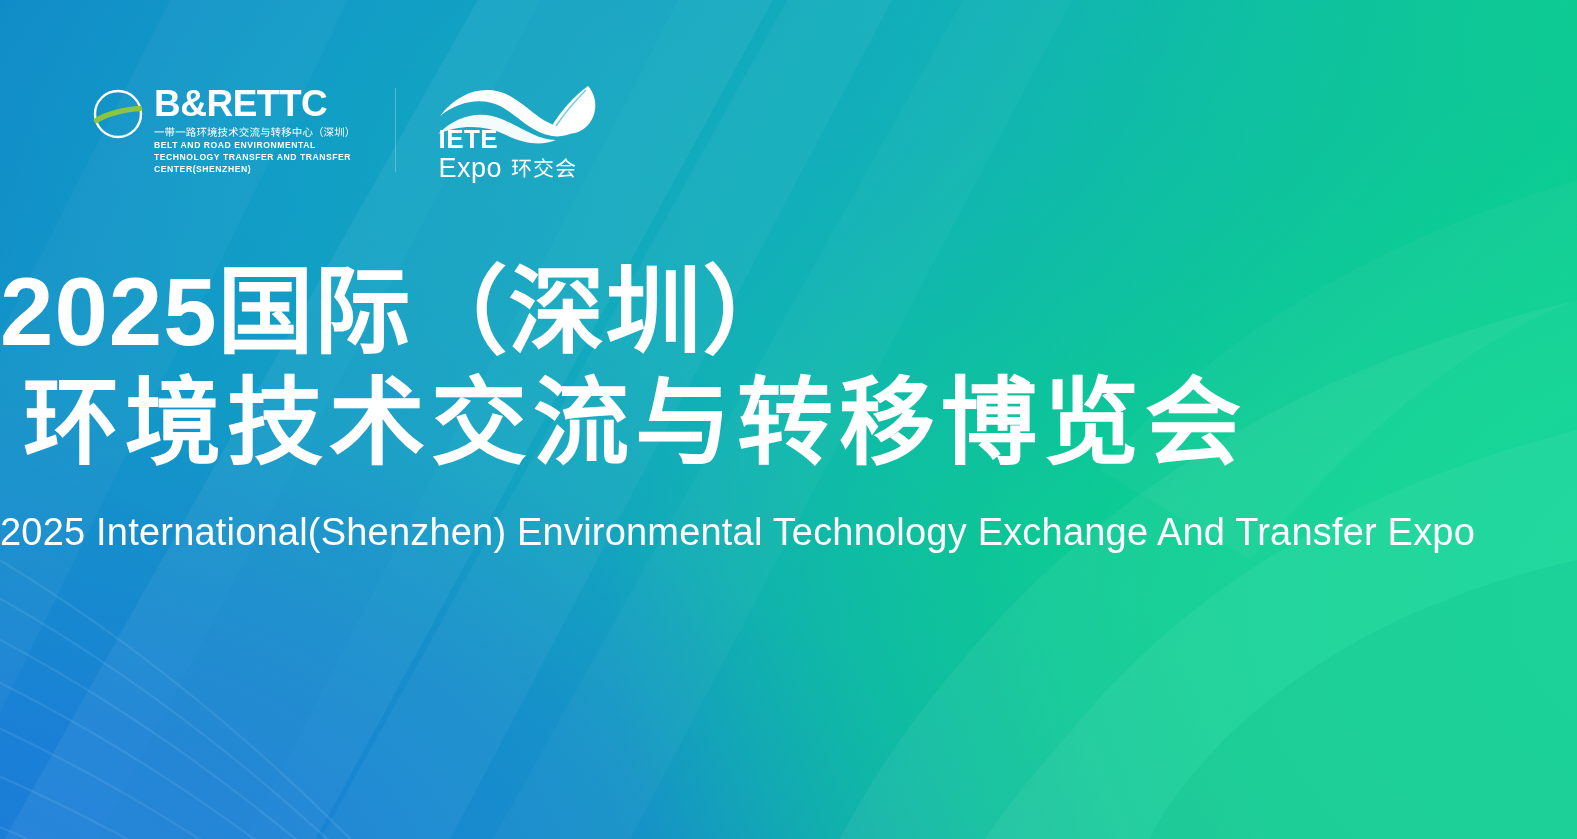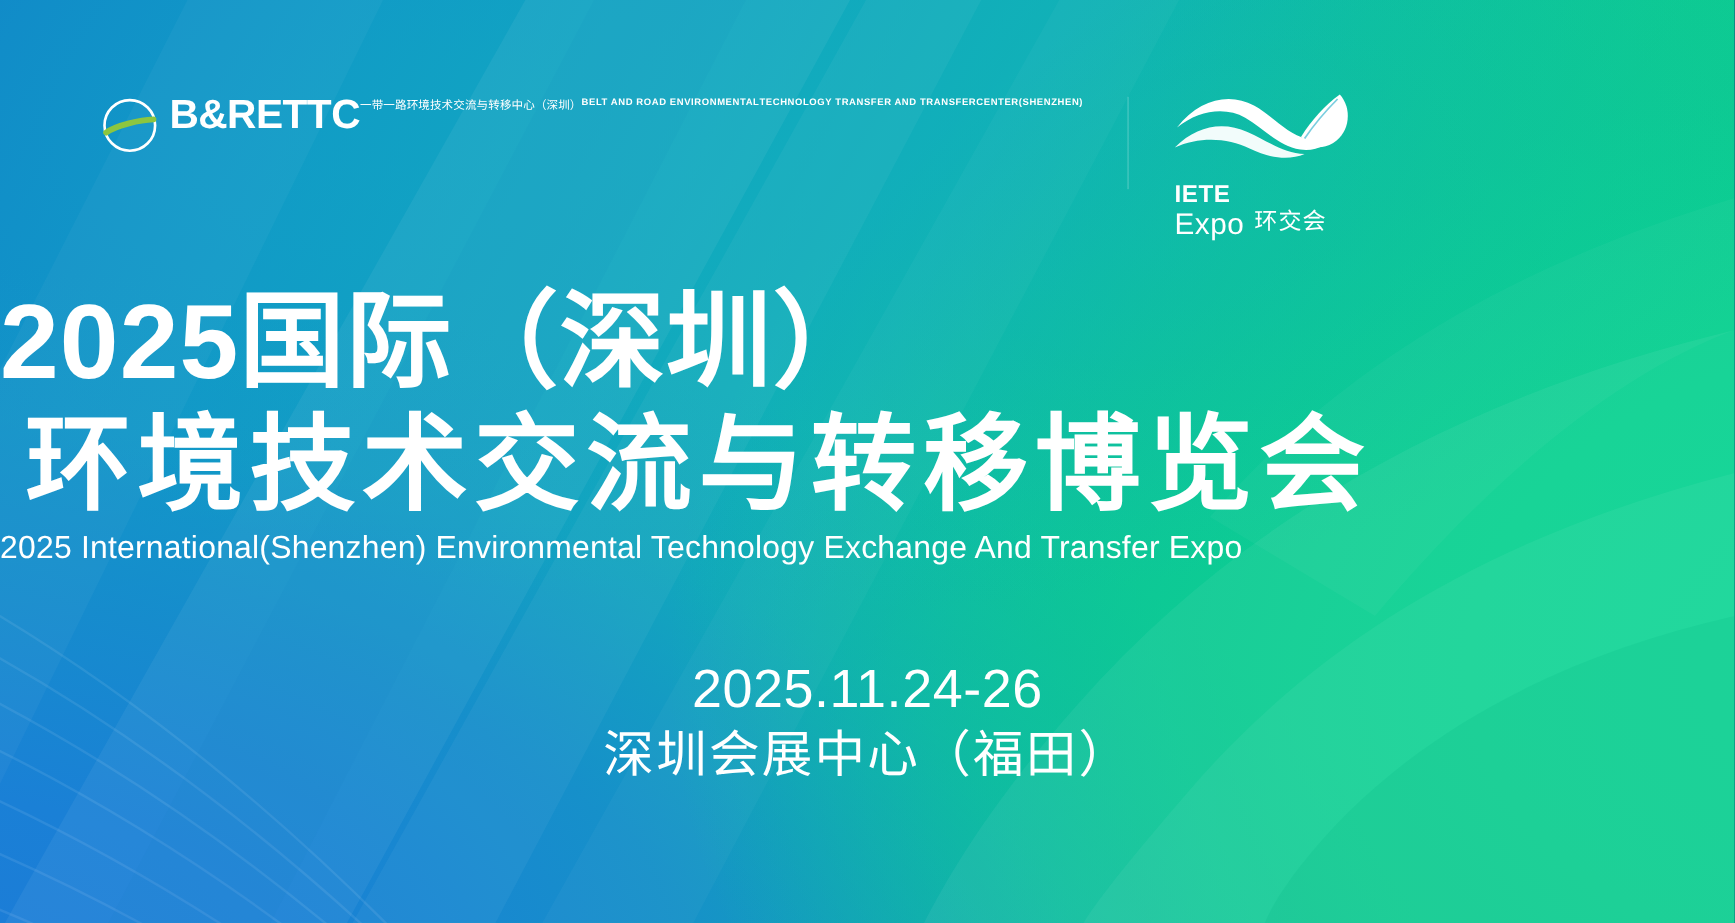--- a/index.html
+++ b/index.html
@@ -129,21 +129,21 @@
   }
   .brettc-mark {
     width: 52px;
     height: 52px;
     flex: 0 0 52px;
     margin-top: 2px;
   }
   .brettc-mark svg { display: block; width: 100%; height: 100%; }
   .brettc-text {
     display: flex;
-    flex-direction: row;
+    flex-direction: column;
   }
   .brettc-word {
     color: #ffffff;
     font-size: 37px;
     line-height: 0.96;
     font-weight: 700;
     letter-spacing: -0.5px;
     white-space: nowrap;
   }
   .brettc-cn {
@@ -187,29 +187,28 @@
     height: 64px;
   }
   .iete-swoosh svg { display: block; width: 100%; height: 100%; }
   .iete-ietewrap {
     position: absolute;
     left: 2px;
     top: 44px;
   }
   .iete-abbr {
     color: #ffffff;
-    font-size: 22px;
+    font-size: 26px;
     font-weight: 700;
     line-height: 1;
     letter-spacing: 0.5px;
-    margin-top: 40px;
   }
   .iete-line2 {
     display: flex;
-    align-items: flex-start;
+    align-items: center;
     gap: 9px;
     margin-top: 3px;
   }
   .iete-expo {
     color: #ffffff;
     font-size: 27px;
     line-height: 1;
     font-weight: 400;
     letter-spacing: 0.5px;
   }
@@ -251,26 +250,26 @@
     font-size: 96px;
     line-height: 1.06;
     font-weight: 700;
     letter-spacing: 6px;
     white-space: nowrap;
     margin-top: 10px;
     margin-left: 23px;
   }
   .title-en {
     color: #ffffff;
-    font-size: 29px;
+    font-size: 38px;
     line-height: 1.2;
     font-weight: 400;
     letter-spacing: 0.2px;
     white-space: nowrap;
-    margin-top: 7px;
+    margin-top: 36px;
   }
 
   
   .meta-block {
     position: absolute;
     left: 0;
     right: 0;
     top: 600px;
     text-align: center;
   }
@@ -404,19 +403,15 @@
       </div>
 
     </div>
 
     <div class="title-block">
       <div class="title-cn1">2025国际（深圳）</div>
       <div class="title-cn2">环境技术交流与转移博览会</div>
       <div class="title-en">2025 International(Shenzhen) Environmental Technology Exchange And Transfer Expo</div>
     </div>
 
-    <div class="meta-block">
-      <div class="meta-date">2025.11.24-26</div>
-      <div class="meta-venue">深圳会展中心（福田）</div>
-    </div>
 
   </div>
 </div>
 
 </body></html>

